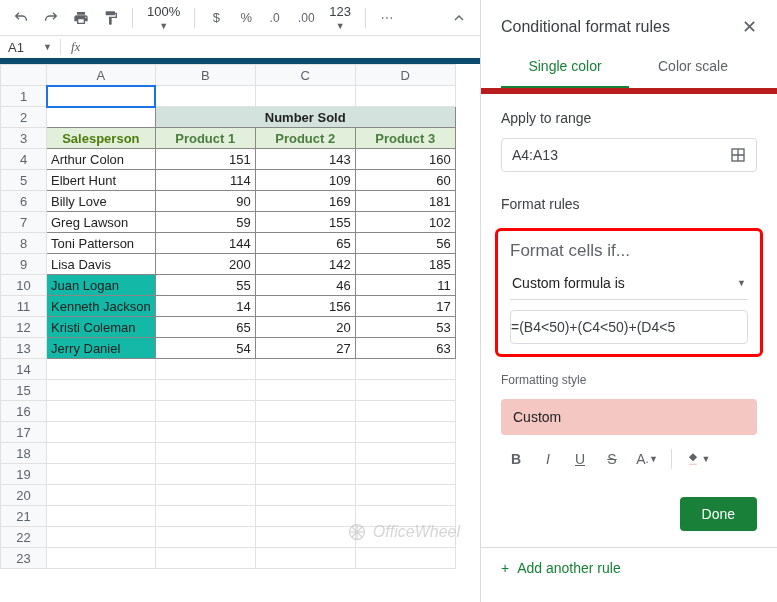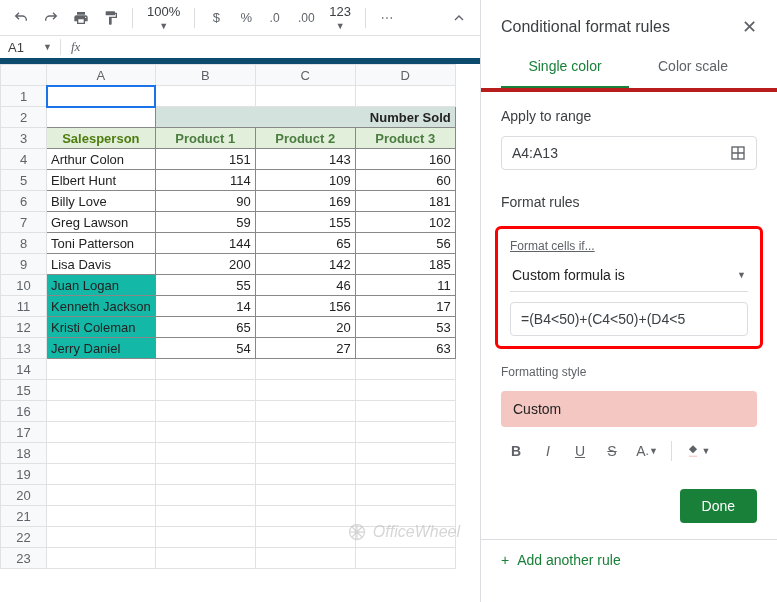--- a/index.html
+++ b/index.html
@@ -16,41 +16,41 @@
 .grid { flex: 1; overflow: auto; position: relative; }
 table { border-collapse: collapse; table-layout: fixed; }
 th, td { border: 1px solid #e1e1e1; font-size: 13px; height: 21px; padding: 0 4px; text-align: left; overflow: hidden; white-space: nowrap; }
 th { background: #f8f9fa; color: #5f6368; font-weight: normal; text-align: center; }
 .corner { width: 46px; background: #f8f9fa; }
 .rowh { width: 46px; text-align: center; background: #f8f9fa; color: #5f6368; }
 .colh { text-align: center; }
 td.num { text-align: right; }
 td.hl { background: #14b8a6; }
 .sel { outline: 2px solid #1a73e8; outline-offset: -1px; }
-.dataheader { background: #d4e2de; font-weight: bold; text-align: right; border: 1px solid #888; }
+.dataheader { background: #d4e2de; font-weight: bold; text-align: center; border: 1px solid #888; }
 .salehead { background: #e2efda; color: #4d7c0f; font-weight: bold; text-align: center; border: 1px solid #888; }
 .prodhead { background: #e2efda; color: #4a7d3f; font-weight: bold; text-align: center; border: 1px solid #888; }
 td.bord { border: 1px solid #888; }
 .watermark { position: absolute; bottom: 60px; right: 20px; color: #bbb; font-size: 16px; font-style: italic; display: flex; align-items: center; gap: 6px; opacity: 0.6; }
 .right { width: 296px; display: flex; flex-direction: column; padding: 0; }
 .panel-head { display: flex; align-items: center; justify-content: space-between; padding: 16px 20px 8px 20px; }
 .panel-title { font-size: 16px; color: #3c4043; }
 .close { font-size: 18px; color: #5f6368; cursor: pointer; }
-.tabs { display: flex; border-bottom: 4px solid #b91c1c; padding: 0 20px; }
+.tabs { display: flex; border-bottom: 6px solid #b91c1c; padding: 0 20px; }
 .tab { flex: 1; text-align: center; padding: 12px 0; font-size: 14px; color: #5f6368; cursor: pointer; }
 .tab.active { color: #188038; border-bottom: 2px solid #188038; font-weight: 500; }
 .section { padding: 16px 20px 8px 20px; }
 .sec-label { font-size: 14px; color: #3c4043; margin-bottom: 12px; }
 .range-row { display: flex; align-items: center; border: 1px solid #dadce0; border-radius: 4px; padding: 8px 10px; }
 .range-input { flex: 1; border: none; font-size: 14px; color: #3c4043; outline: none; }
 .grid-icon { width: 16px; height: 16px; color: #5f6368; }
 .redbox { border: 3px solid #ff0000; border-radius: 6px; padding: 10px 12px; margin: 0 14px; }
-.small-label { font-size: 12px; color: #5f6368; margin-bottom: 6px; text-decoration: underline; }
+.small-label { font-size: 17px; color: #5f6368; margin-bottom: 6px; }
 .dropdown { border-bottom: 1px solid #dadce0; padding: 8px 2px; display: flex; justify-content: space-between; align-items: center; font-size: 14px; margin-bottom: 10px; cursor: pointer; }
-.formula-input { border: 1px solid #dadce0; border-radius: 4px; padding: 8px 10px; font-size: 14px; width: 100%; outline: none; color: #3c4043; }
+.formula-input { border: 1px solid #dadce0; border-radius: 4px; padding: 8px 0; font-size: 14px; width: 100%; outline: none; color: #3c4043; }
 .style-box { background: #f4c7c3; padding: 10px 12px; font-size: 14px; border-radius: 4px; margin-bottom: 10px; }
 .fmt-toolbar { display: flex; gap: 2px; align-items: center; }
 .fmt-btn { width: 30px; height: 28px; display: flex; align-items: center; justify-content: center; color: #5f6368; cursor: pointer; border-radius: 3px; font-size: 14px; }
 .fmt-sep { width: 1px; height: 20px; background: #dadce0; margin: 0 4px; }
 .btn-row { display: flex; justify-content: flex-end; gap: 10px; padding: 16px 20px; }
 .btn { padding: 9px 22px; border-radius: 4px; font-size: 14px; cursor: pointer; font-weight: 500; }
 .btn-cancel { background: #fff; border: 1px solid #dadce0; color: #188038; }
 .btn-done { background: #188038; border: none; color: #fff; }
 .add-rule { padding: 12px 20px; color: #188038; font-size: 14px; cursor: pointer; display: flex; align-items: center; gap: 8px; border-top: 1px solid #dadce0; font-weight: 500; }
 .caret { font-size: 9px; color: #5f6368; }

